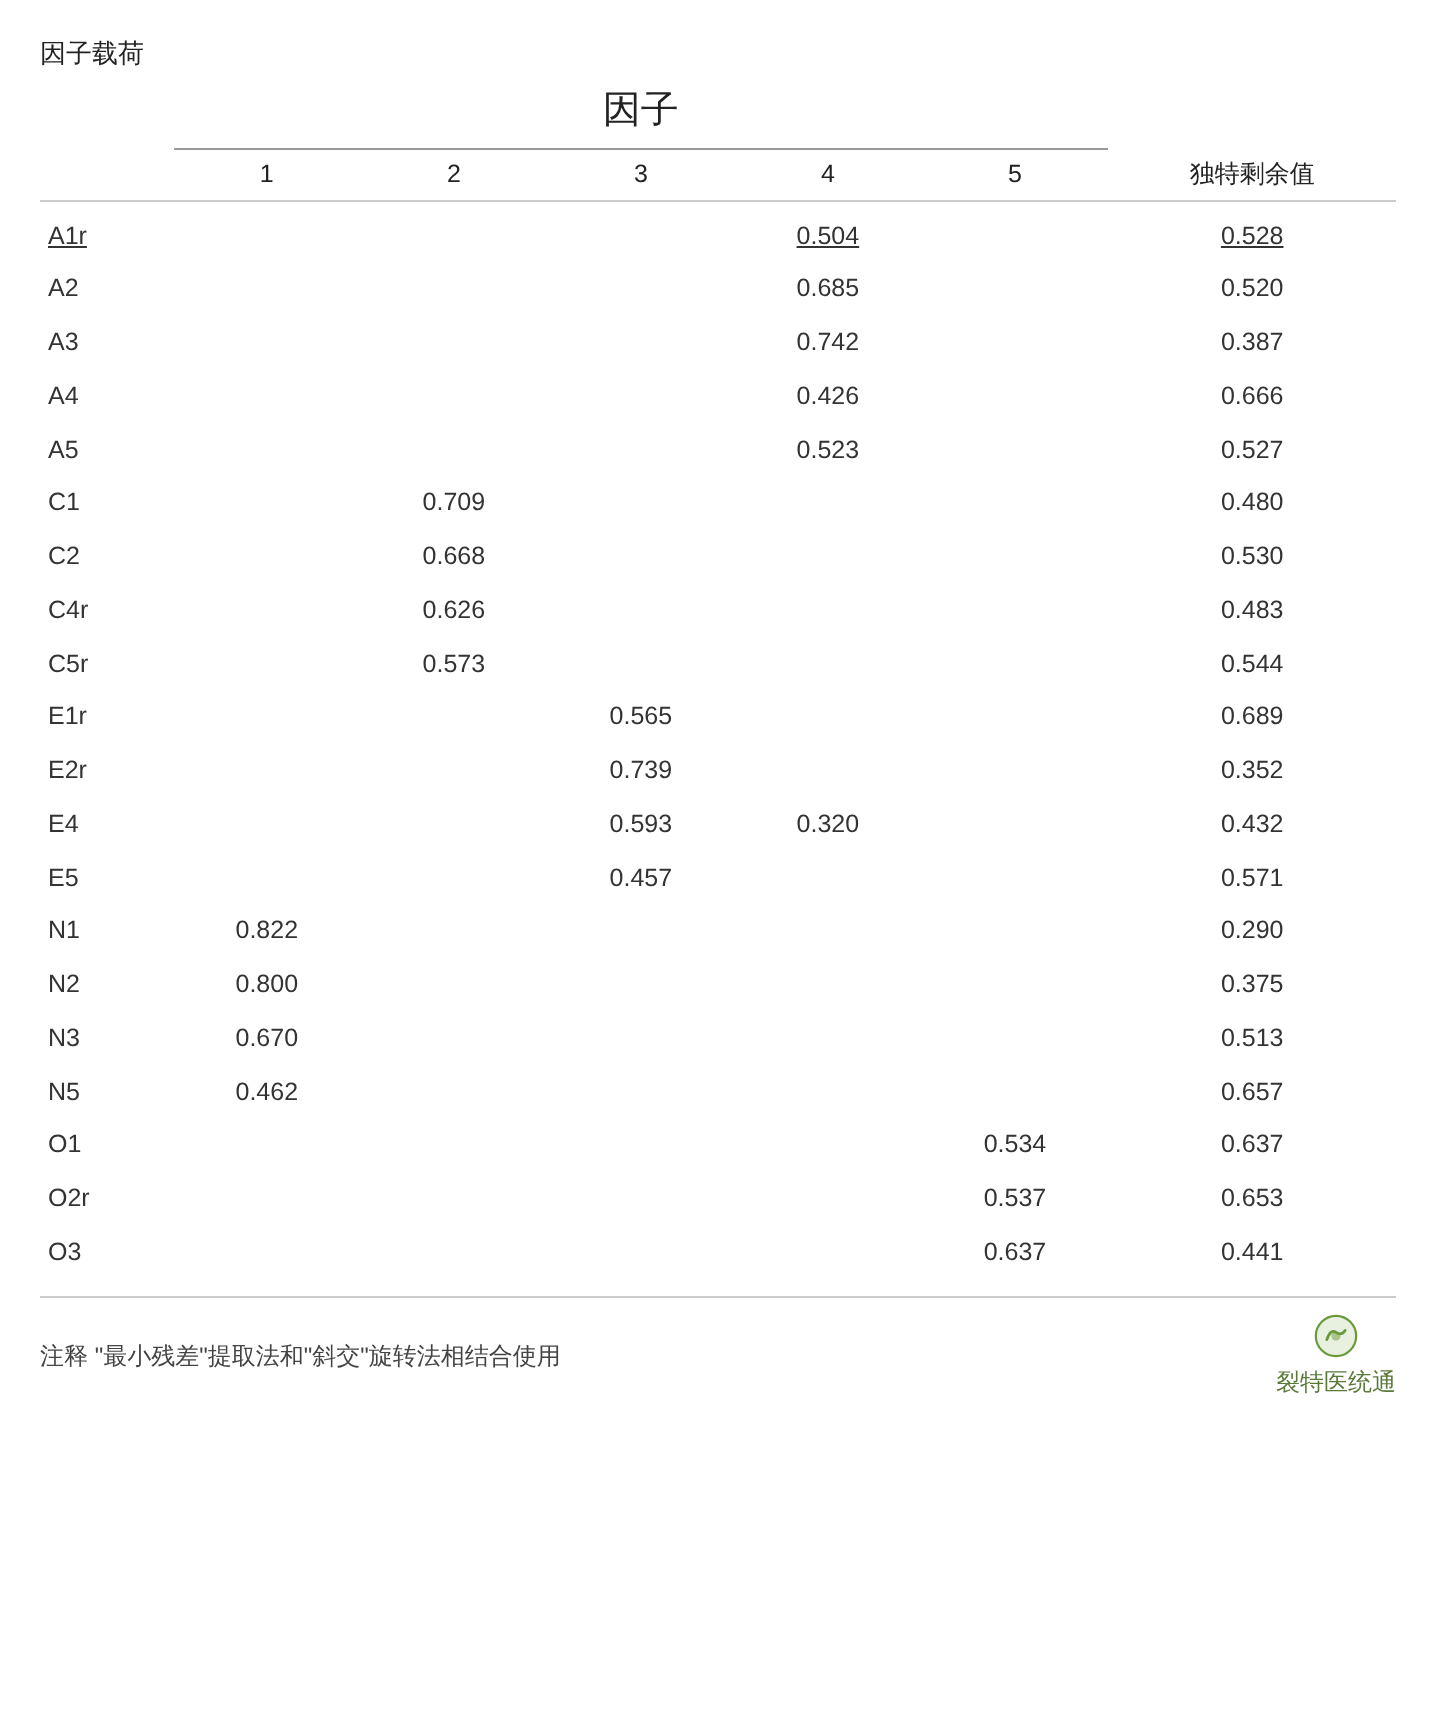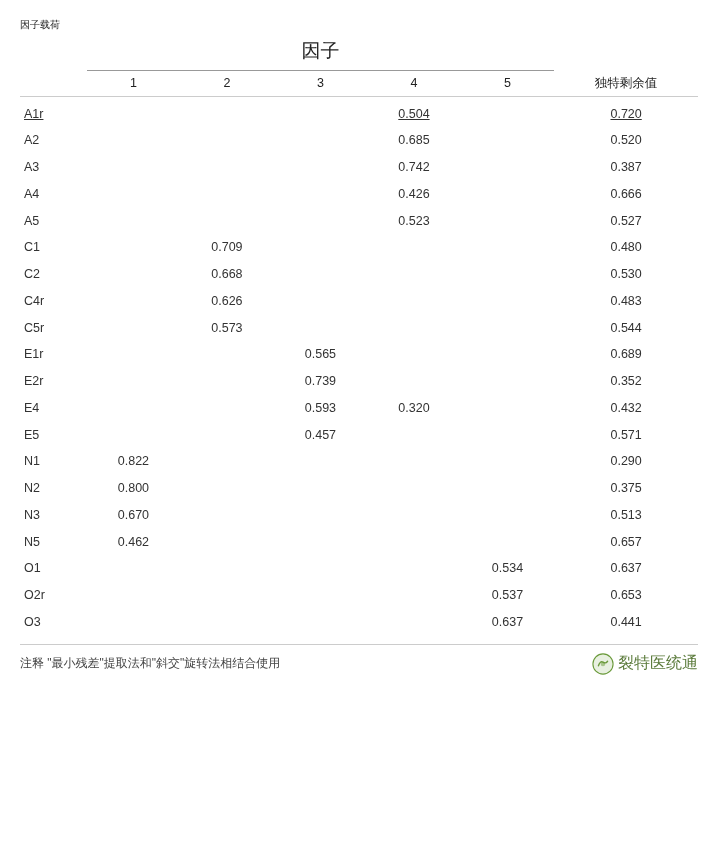--- a/index.html
+++ b/index.html
@@ -6,21 +6,21 @@
     body {
       font-family: Arial, "Microsoft YaHei", sans-serif;
       font-size: 13px;
       background: #fff;
       color: #222;
       width: 718px;
       min-height: 863px;
       padding: 18px 20px 10px 20px;
     }
     .section-title {
-      font-size: 10px;
+      font-size: 13px;
       margin-bottom: 6px;
       color: #222;
     }
     .table-wrapper {
       width: 100%;
     }
     table {
       width: 100%;
       border-collapse: collapse;
       font-size: 12.5px;
@@ -68,21 +68,22 @@
       justify-content: space-between;
       align-items: center;
       font-size: 12px;
       color: #444;
     }
     .logo-area {
       display: flex;
       align-items: center;
       gap: 4px;
       color: #5a7a3a;
-      font-size: 16px;
+      font-size: 12px;
+      flex-direction: column;
     }
     .logo-icon {
       width: 22px;
       height: 22px;
     }
   </style>
 </head>
 <body>
 
 <div class="table-wrapper">
@@ -107,21 +108,21 @@
       </tr>
     </thead>
     <tbody id="data-tbody">
     <tr class="data-row">
           <td>A1r</td>
           <td style="color: transparent;"></td>
           <td style="color: transparent;"></td>
           <td style="color: transparent;"></td>
           <td>0.504</td>
           <td style="color: transparent;"></td>
-          <td>0.720</td>
+          <td>0.528</td>
         </tr>
         <tr class="data-row">
           <td>A2</td>
           <td style="color: transparent;"></td>
           <td style="color: transparent;"></td>
           <td style="color: transparent;"></td>
           <td>0.685</td>
           <td style="color: transparent;"></td>
           <td>0.520</td>
         </tr>

